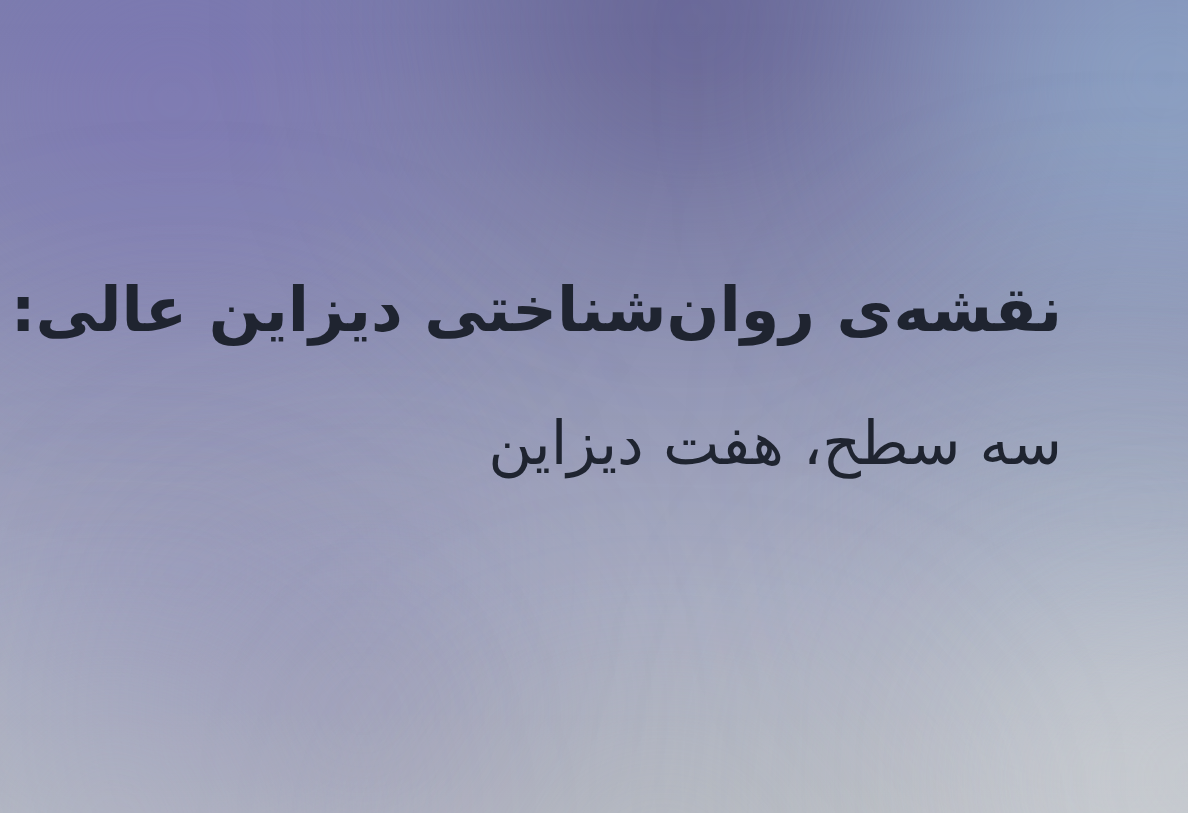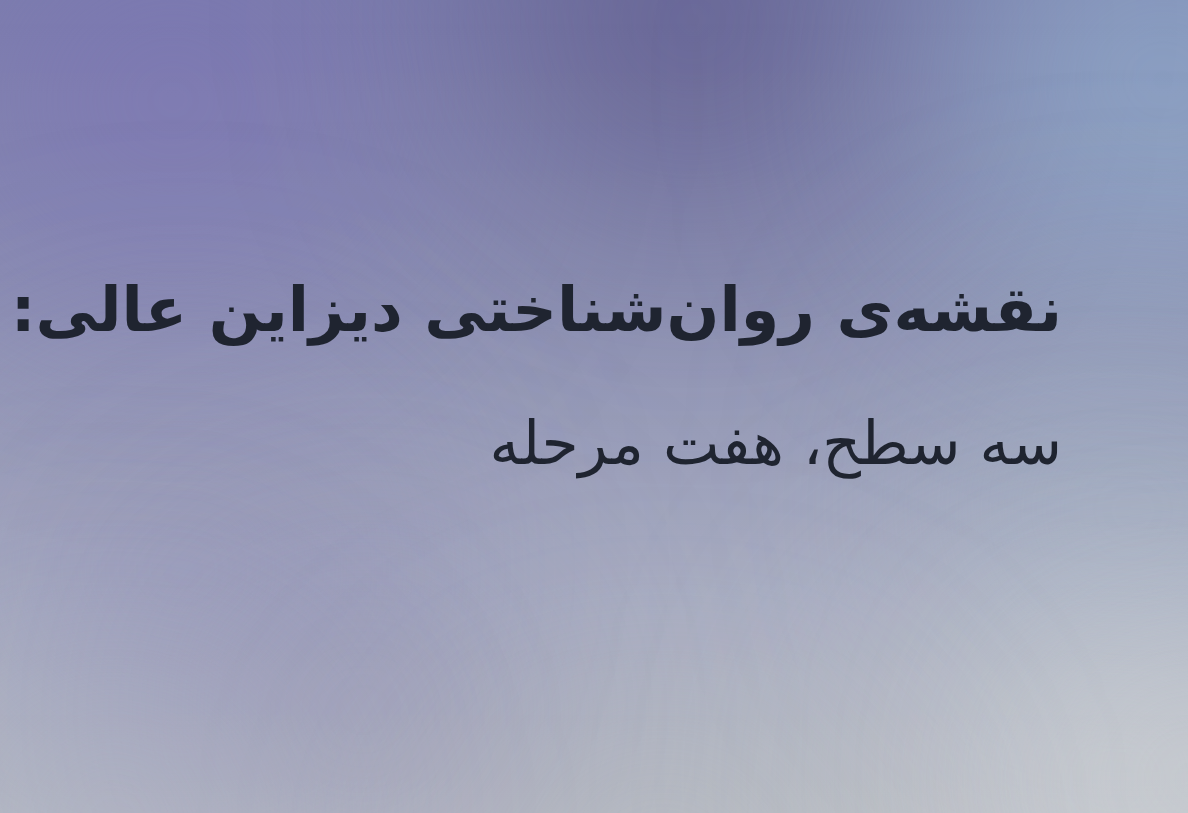--- a/index.html
+++ b/index.html
@@ -183,16 +183,16 @@
   <div class="bg-blob blob-violet-low"></div>
   <div class="bg-blob blob-lightgrey-br"></div>
   <div class="bg-blob blob-highlight-br"></div>
   <div class="bg-blob blob-grey-bottom"></div>
   <div class="bg-blob blob-peri-bl"></div>
 
   <div class="bg-veil"></div>
 
   <div class="title-block">
     <span class="title-line title-line-1">نقشه‌ی روان‌شناختی دیزاین عالی:</span>
-    <span class="title-line title-line-2">سه سطح، هفت مرحله</span>
+    <span class="title-line title-line-2">سه سطح، هفت دیزاین</span>
   </div>
 
 </div>
 
 </body></html>

